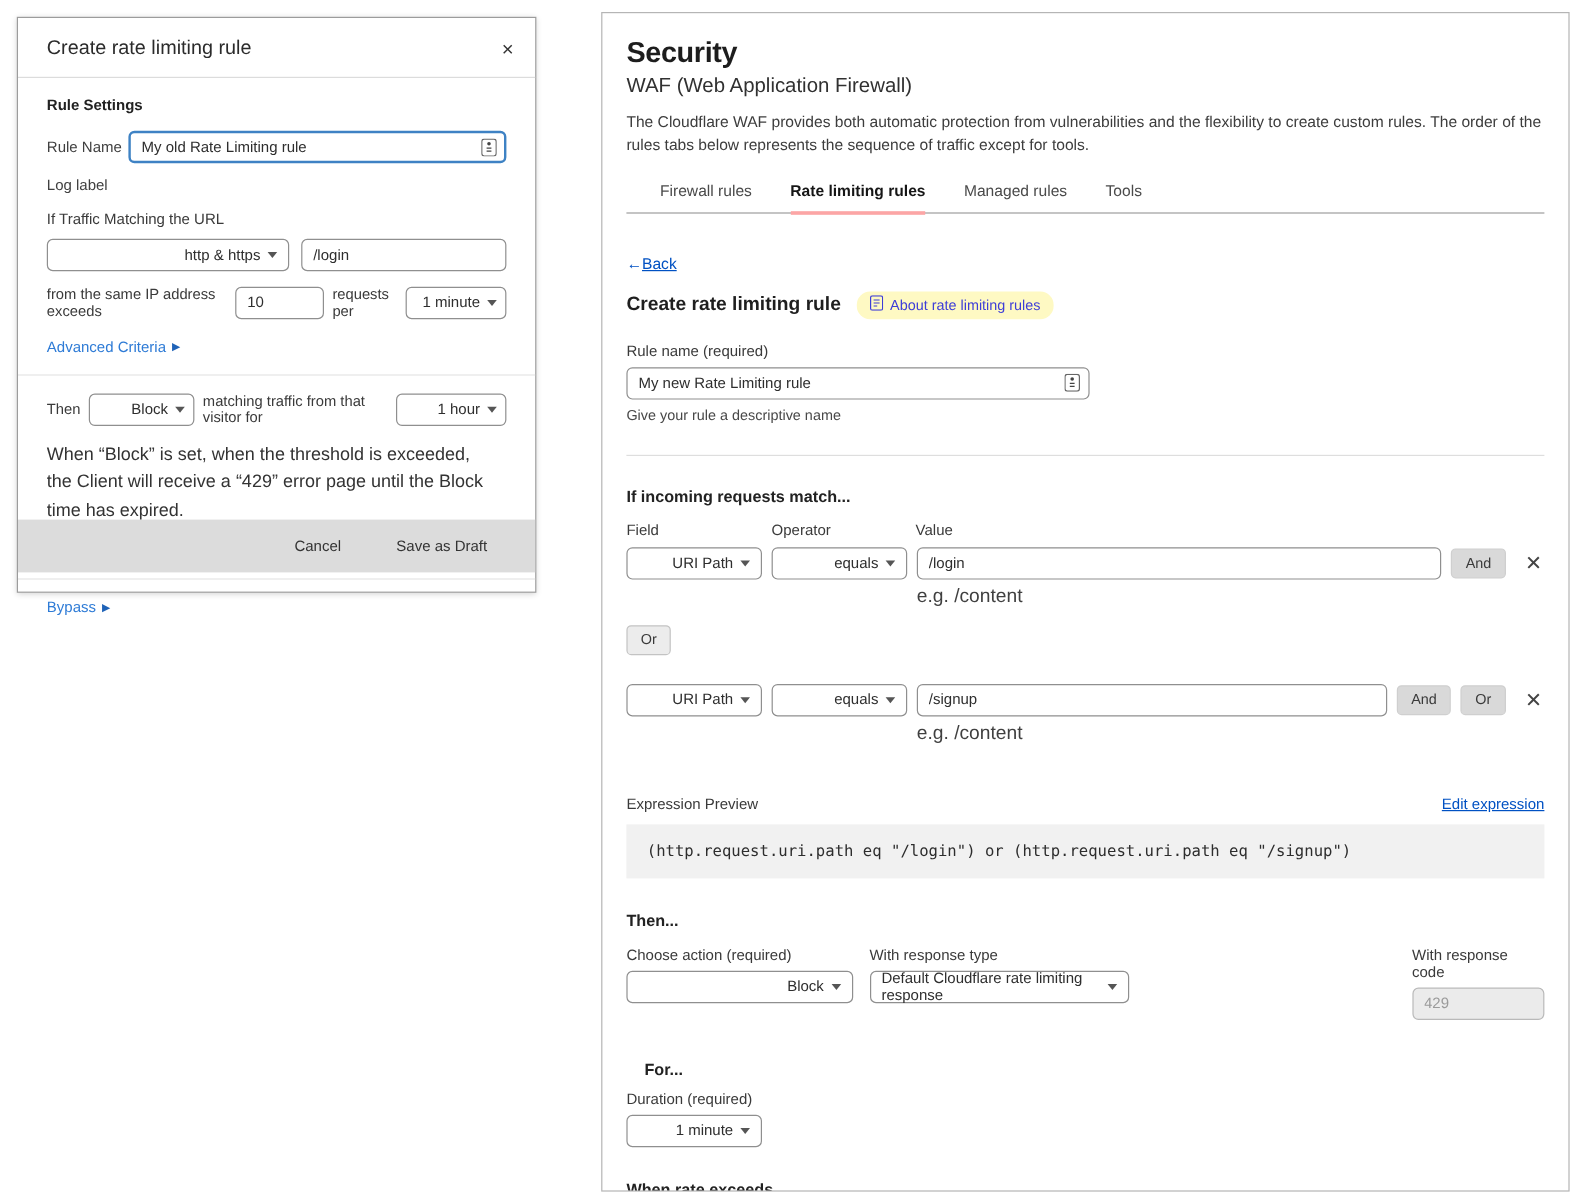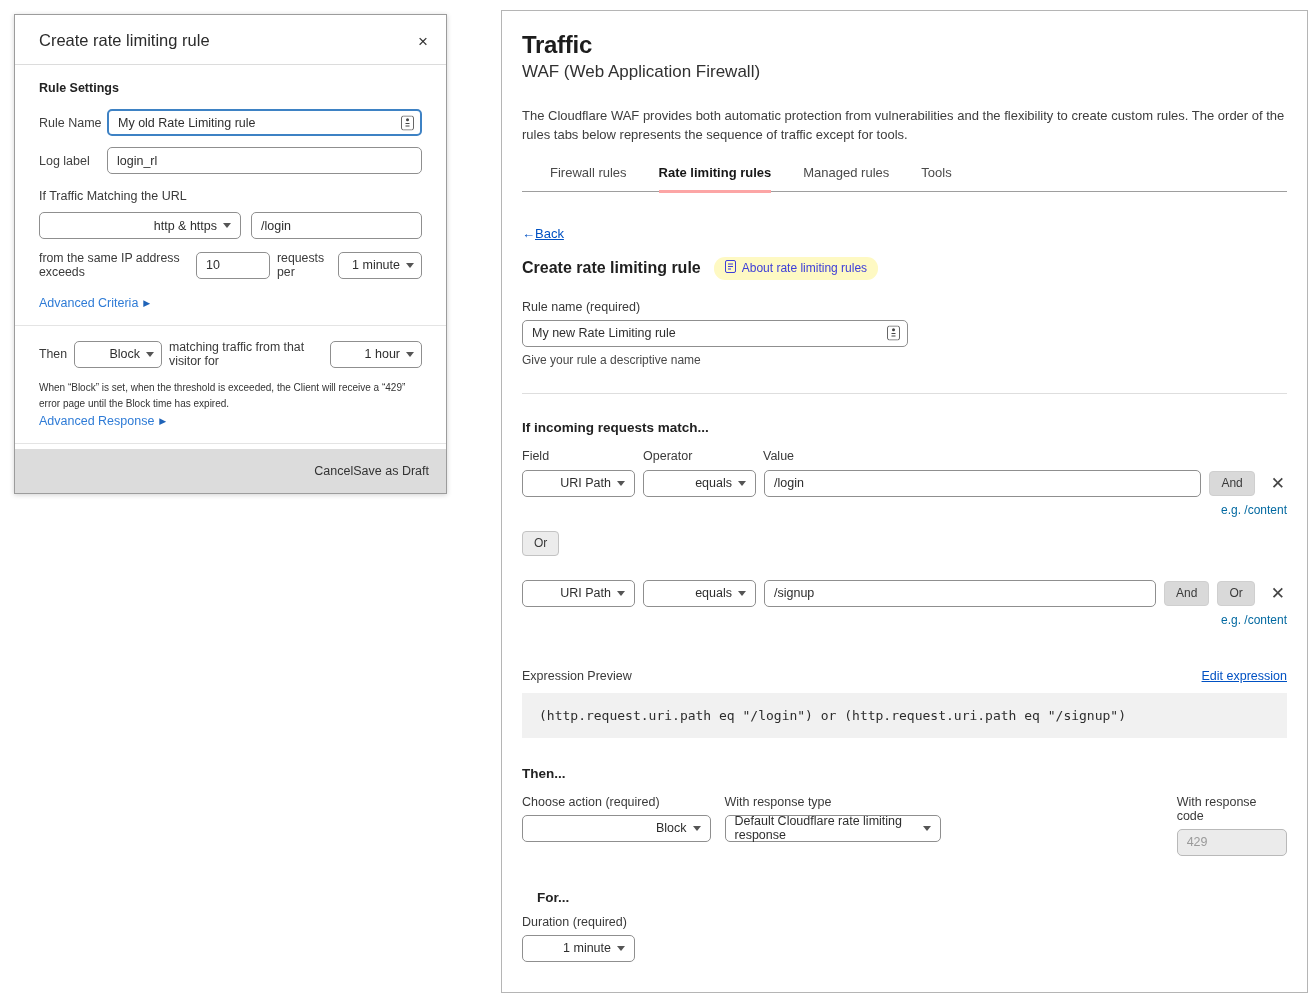--- a/index.html
+++ b/index.html
@@ -42,51 +42,51 @@
   .m-url-row .inp-wrap { flex:1; }
   .m-exceeds { display:flex; align-items:center; gap:7px; font-size:12.3px; color:#3a3a3a; margin-bottom:14px; }
   .m-exceeds .inp { width:74px; flex:none; }
   .m-exceeds .sel { width:84px; flex:none; padding:0 7px; }
   .m-link { font-size:12.5px; color:#2e7bd6; cursor:pointer; display:inline-flex; align-items:center; gap:5px; }
   .m-link .tri { font-size:9px; color:#1f63b8; }
   .m-hr { border:none; border-top:1px solid #e4e4e4; margin:14px -24px; }
   .m-then { display:flex; align-items:center; gap:7px; font-size:12.3px; color:#3a3a3a; margin-bottom:12px; }
   .m-then .sel-act { width:88px; flex:none; padding:0 7px; }
   .m-then .sel-dur { width:92px; flex:none; padding:0 7px; }
-  .m-note { font-size:10px; color:#333; line-height:1.55; max-width:370px; }
-  .modal-footer { position:absolute; left:0; bottom:0; width:100%; height:44px; background:#dcdcdc;
-                  display:flex; align-items:center; justify-content:flex-end; padding-right:17px; }
+  .m-note { font-size:15px; color:#333; line-height:1.55; margin-bottom:13px; max-width:370px; }
+  .modal-footer { position:absolute; left:0; bottom:16px; width:100%; height:44px; background:#dcdcdc;
+                  display:flex; align-items:center; justify-content:flex-end; gap:46px; padding-right:40px; }
   .footer-btn { font-size:12.5px; color:#333; cursor:pointer; background:none; border:none; font-family:"Liberation Sans",sans-serif; }
 
   
   .panel { position:absolute; left:501px; top:10px; width:807px; height:983px; background:#fff;
            border:1px solid #b5b5b5; padding:20px 20px 0; overflow:hidden; }
   .pg-title { font-size:24px; font-weight:700; color:#1d1d1d; letter-spacing:-0.3px; margin-bottom:3px; }
-  .pg-sub { font-size:17px; font-weight:400; color:#313131; margin-bottom:25px; }
+  .pg-sub { font-size:17px; font-weight:400; color:#313131; margin-bottom:11px; }
   .pg-desc { font-size:13px; color:#3d3d3d; line-height:1.45; margin-bottom:20px; }
   .tabs { display:flex; gap:32px; padding-left:28px; border-bottom:1px solid #9e9e9e; }
   .tab { font-size:13px; color:#4a4a4a; padding-bottom:10px; cursor:pointer; }
   .tab.active { color:#161616; font-weight:bold; border-bottom:3px solid #fca5a5; margin-bottom:-2px; }
   .back-row { margin:34px 0 16px; font-size:13px; color:#0051c3; display:inline-flex; align-items:center; cursor:pointer; }
   .back-row .bl { text-decoration:underline; }
   .head-row { display:flex; align-items:center; gap:13px; margin-bottom:20px; }
   .head-row h3 { font-size:16px; font-weight:bold; color:#1f1f1f; }
   .badge { display:inline-flex; align-items:center; gap:6px; background:#fef9c3; color:#3d3dd8;
            font-size:12px; padding:3px 11px 4px; border-radius:11px; cursor:pointer; }
   .rule-input { width:386px; }
   .divider { border:none; border-top:1px solid #dedede; margin:26px 0; }
   .col-labels { display:flex; margin-bottom:7px; }
   .col-labels .c1 { width:121px; }
   .col-labels .c2 { width:120px; }
   .col-labels span { font-size:12.5px; color:#3a3a3a; }
   .match-row { display:flex; align-items:center; gap:8px; }
   .match-row .sel { width:113px; flex:none; }
   .match-row .inp-wrap { flex:1; }
   .match-row .x-icon { margin-left:6px; }
-  .eg { font-size:12px; color:#0369a1; margin:6px 0 0 242px;text-align:right; }
+  .eg { font-size:16px; color:#404040; margin:6px 0 0 242px; }
   .or-standalone { margin:14px 0 24px; background:#ececec; border:1px solid #c3c3c3; }
   .expr-row { display:flex; justify-content:space-between; align-items:flex-end; margin-top:42px; }
   .expr-lbl { font-size:12.5px; color:#3a3a3a; }
   .edit-link { font-size:12.5px; color:#0051c3; text-decoration:underline; cursor:pointer; }
   .code-box { margin-top:10px; background:#f1f1f1; padding:15px 17px; font-family:"DejaVu Sans Mono",monospace;
               font-size:13px; color:#2d2d2d; white-space:nowrap; overflow:hidden; }
   .then-cols { display:flex; gap:14px; }
   .then-cols .col { display:flex; flex-direction:column; }
   .w205 { width:205px; } .w235 { width:235px; } .w120 { width:120px; } .w113 { width:113px; }
   .inp-disabled { background:#ebebeb; color:#9a9a9a; border:1px solid #b9b9b9; }
@@ -112,23 +112,20 @@
               <rect x="0.5" y="0.5" width="12" height="14" rx="2" fill="#fff" stroke="#666"></rect>
               <circle cx="6.5" cy="4.3" r="1.5" fill="#444"></circle>
               <path d="M4.5 8h4M4.5 10.5h4" stroke="#444" stroke-width="1"></path>
             </svg>
         </span>
       </span>
     </div>
 
     <div class="m-row">
       <span class="m-lbl">Log label</span>
-      <span class="inp-wrap">
-        <input class="inp" value="login_rl" style="">
-      </span>
     </div>
 
     <div class="m-match-lbl">If Traffic Matching the URL</div>
 
     <div class="m-url-row">
       <div class="sel">
         <span>http &amp; https</span>
         <span class="caret"></span>
       </div>
       <span class="inp-wrap">
@@ -181,21 +178,21 @@
     </div>
   </div>
 
   <div class="modal-footer">
     <button class="footer-btn">Cancel</button>
     <button class="footer-btn">Save as Draft</button>
   </div>
 </div>
 
 <div class="panel">
-  <div class="pg-title">Traffic</div>
+  <div class="pg-title">Security</div>
   <div class="pg-sub">WAF (Web Application Firewall)</div>
   <div class="pg-desc">The Cloudflare WAF provides both automatic protection from vulnerabilities and the flexibility to create custom rules. The order of the rules tabs below represents the sequence of traffic except for tools.</div>
 
   <div class="tabs">
     <div class="tab">Firewall rules</div>
     <div class="tab active">Rate limiting rules</div>
     <div class="tab">Managed rules</div>
     <div class="tab">Tools</div>
   </div>
 

